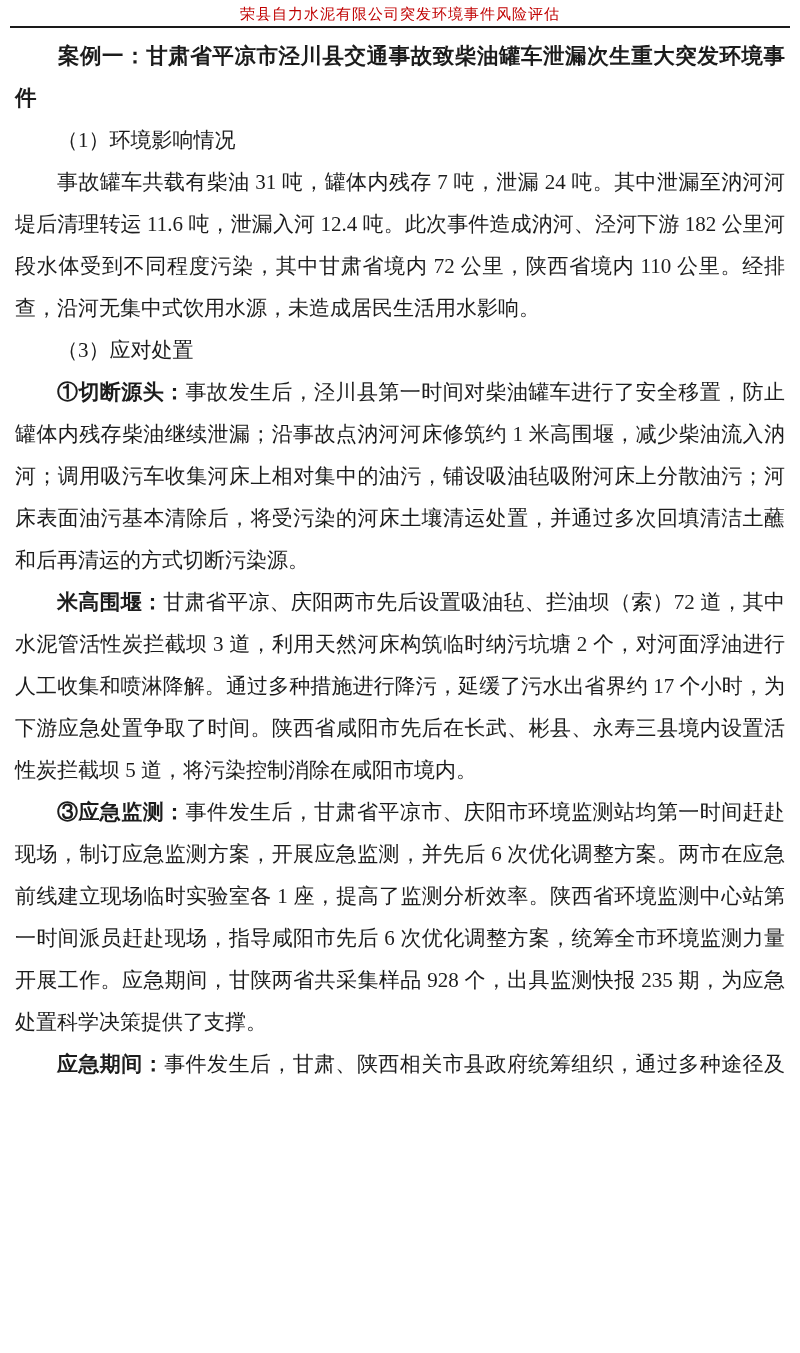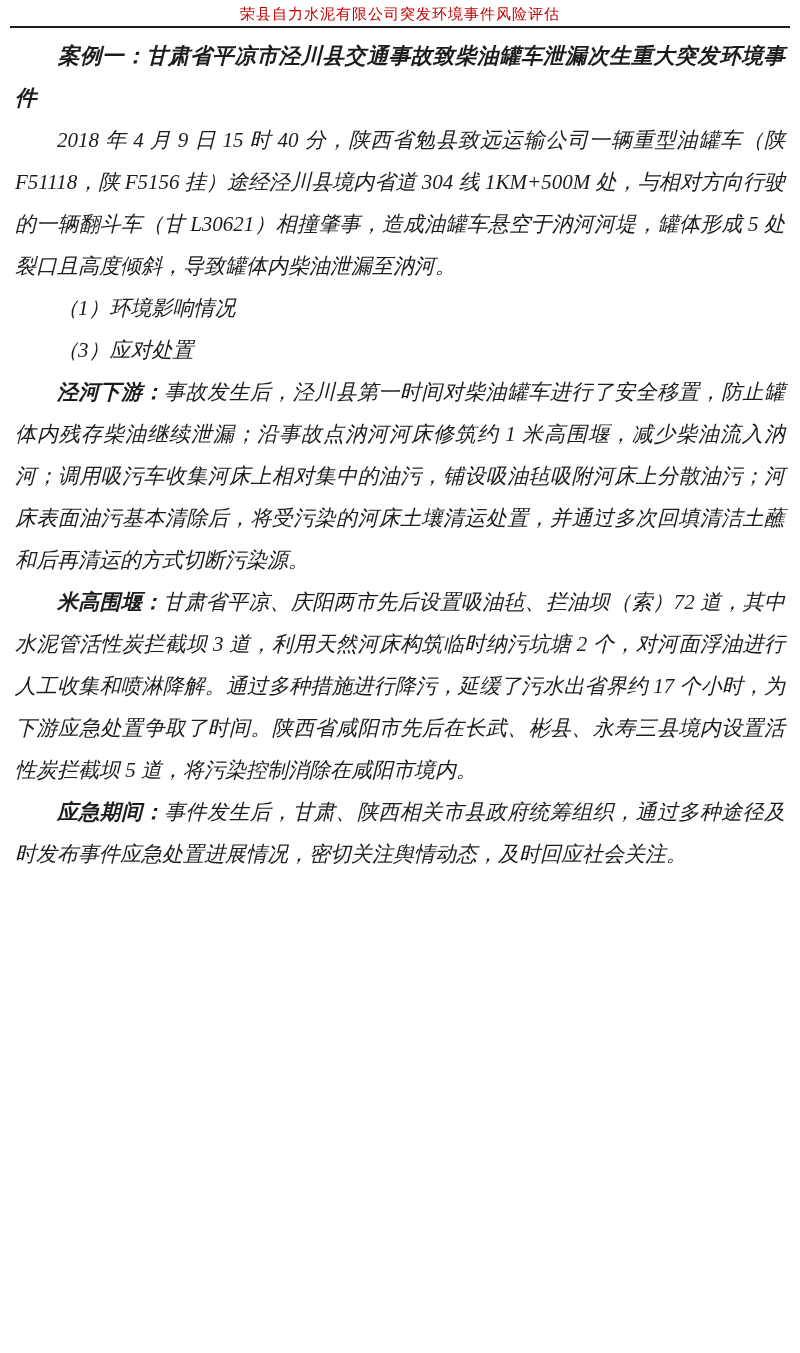--- a/index.html
+++ b/index.html
@@ -25,21 +25,20 @@
   .header-rule {
     margin: 2px 10px 0 10px;
     border-top: 2.5px solid #1a1a1a;
     height: 0;
   }
   .content {
     padding: 7px 15px 0 15px;
     font-size: 21px;
     line-height: 42px;
     text-align: justify;
-    font-style: italic;
   }
   .content p { text-indent: 2em; }
   .case-title {
     font-weight: bold;
     font-size: 21.5px;
   }
   .section-head { }
   .lead { font-weight: bold; }
   .page-number {
     position: absolute;
@@ -58,31 +57,32 @@
 
   <div class="header">
     <div class="header-title">荣县自力水泥有限公司突发环境事件风险评估</div>
     <div class="header-rule"></div>
   </div>
 
   <div class="content">
 
     <p class="case-title">案例一：甘肃省平凉市泾川县交通事故致柴油罐车泄漏次生重大突发环境事件</p>
 
-    <p class="body-para">2018 年 4 月 9 日 15 时 40 分，陕西省勉县致远运输公司一辆重型油罐车（陕 F51118，陕 F5156 挂）途经泾川县境内省道 304 线 1KM+500M 处，与相对方向行驶的一辆翻斗车（甘 L30621）相撞肇事，造成油罐车悬空于汭河河堤，罐体形成 5 处裂口且高度倾斜，导致罐体内柴油泄漏至汭河。</p>
 
     <p class="section-head">（1）环境影响情况</p>
 
+    <p class="body-para">事故罐车共载有柴油 31 吨，罐体内残存 7 吨，泄漏 24 吨。其中泄漏至汭河河堤后清理转运 11.6 吨，泄漏入河 12.4 吨。此次事件造成汭河、泾河下游 182 公里河段水体受到不同程度污染，其中甘肃省境内 72 公里，陕西省境内 110 公里。经排查，沿河无集中式饮用水源，未造成居民生活用水影响。</p>
 
     <p class="section-head">（3）应对处置</p>
 
-    <p class="body-para"><span class="lead">泾河下游：</span><span>事故发生后，泾川县第一时间对柴油罐车进行了安全移置，防止罐体内残存柴油继续泄漏；沿事故点汭河河床修筑约 1 米高围堰，减少柴油流入汭河；调用吸污车收集河床上相对集中的油污，铺设吸油毡吸附河床上分散油污；河床表面油污基本清除后，将受污染的河床土壤清运处置，并通过多次回填清洁土蘸和后再清运的方式切断污染源。</span></p>
+    <p class="body-para"><span class="lead">①切断源头：</span><span>事故发生后，泾川县第一时间对柴油罐车进行了安全移置，防止罐体内残存柴油继续泄漏；沿事故点汭河河床修筑约 1 米高围堰，减少柴油流入汭河；调用吸污车收集河床上相对集中的油污，铺设吸油毡吸附河床上分散油污；河床表面油污基本清除后，将受污染的河床土壤清运处置，并通过多次回填清洁土蘸和后再清运的方式切断污染源。</span></p>
 
     <p class="body-para"><span class="lead">米高围堰：</span><span>甘肃省平凉、庆阳两市先后设置吸油毡、拦油坝（索）72 道，其中水泥管活性炭拦截坝 3 道，利用天然河床构筑临时纳污坑塘 2 个，对河面浮油进行人工收集和喷淋降解。通过多种措施进行降污，延缓了污水出省界约 17 个小时，为下游应急处置争取了时间。陕西省咸阳市先后在长武、彬县、永寿三县境内设置活性炭拦截坝 5 道，将污染控制消除在咸阳市境内。</span></p>
 
+    <p class="body-para"><span class="lead">③应急监测：</span><span>事件发生后，甘肃省平凉市、庆阳市环境监测站均第一时间赶赴现场，制订应急监测方案，开展应急监测，并先后 6 次优化调整方案。两市在应急前线建立现场临时实验室各 1 座，提高了监测分析效率。陕西省环境监测中心站第一时间派员赶赴现场，指导咸阳市先后 6 次优化调整方案，统筹全市环境监测力量开展工作。应急期间，甘陕两省共采集样品 928 个，出具监测快报 235 期，为应急处置科学决策提供了支撑。</span></p>
 
     <p class="body-para"><span class="lead">应急期间：</span><span>事件发生后，甘肃、陕西相关市县政府统筹组织，通过多种途径及时发布事件应急处置进展情况，密切关注舆情动态，及时回应社会关注。</span></p>
 
   </div>
 
   <div class="page-number">- 32 -</div>
 
 </div>
 
 </body></html>

